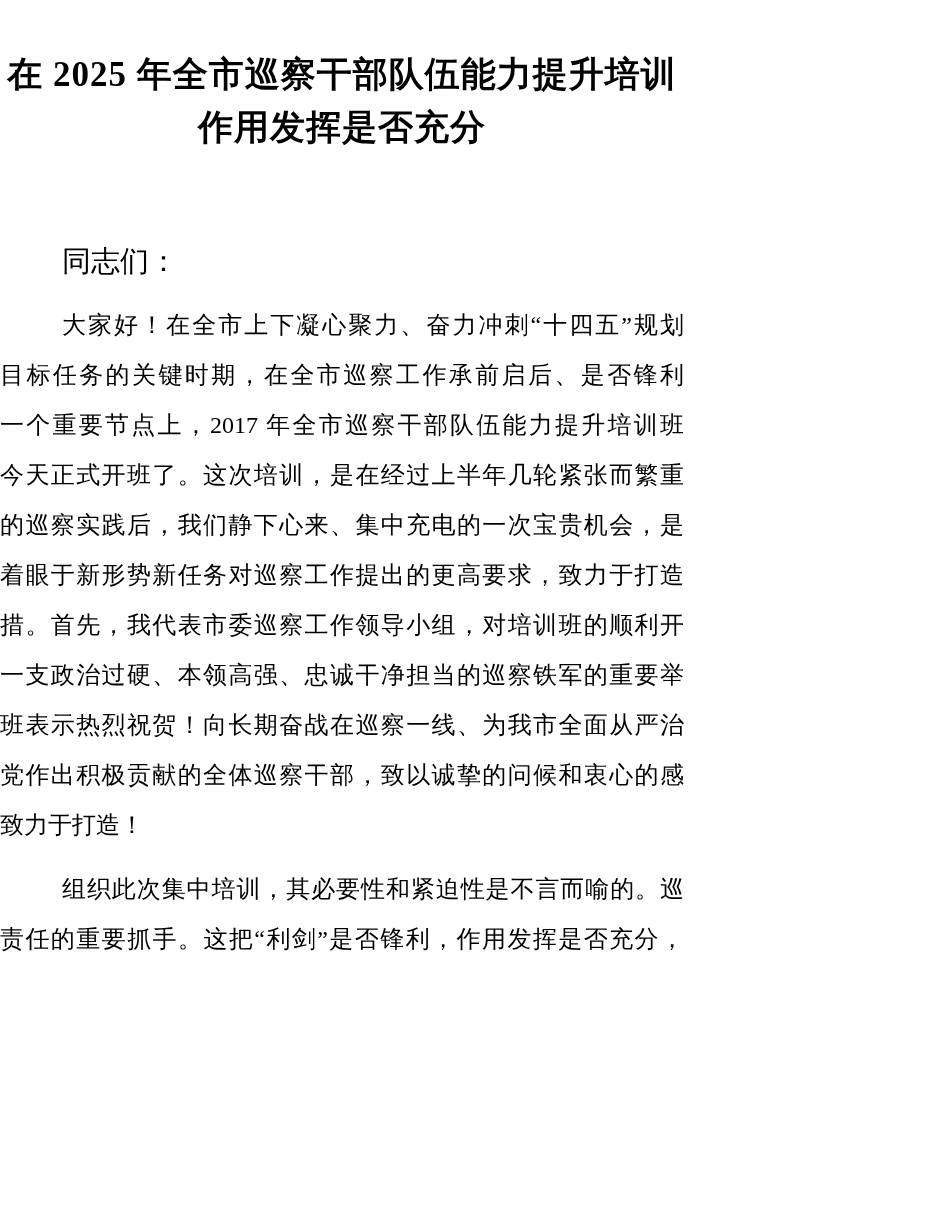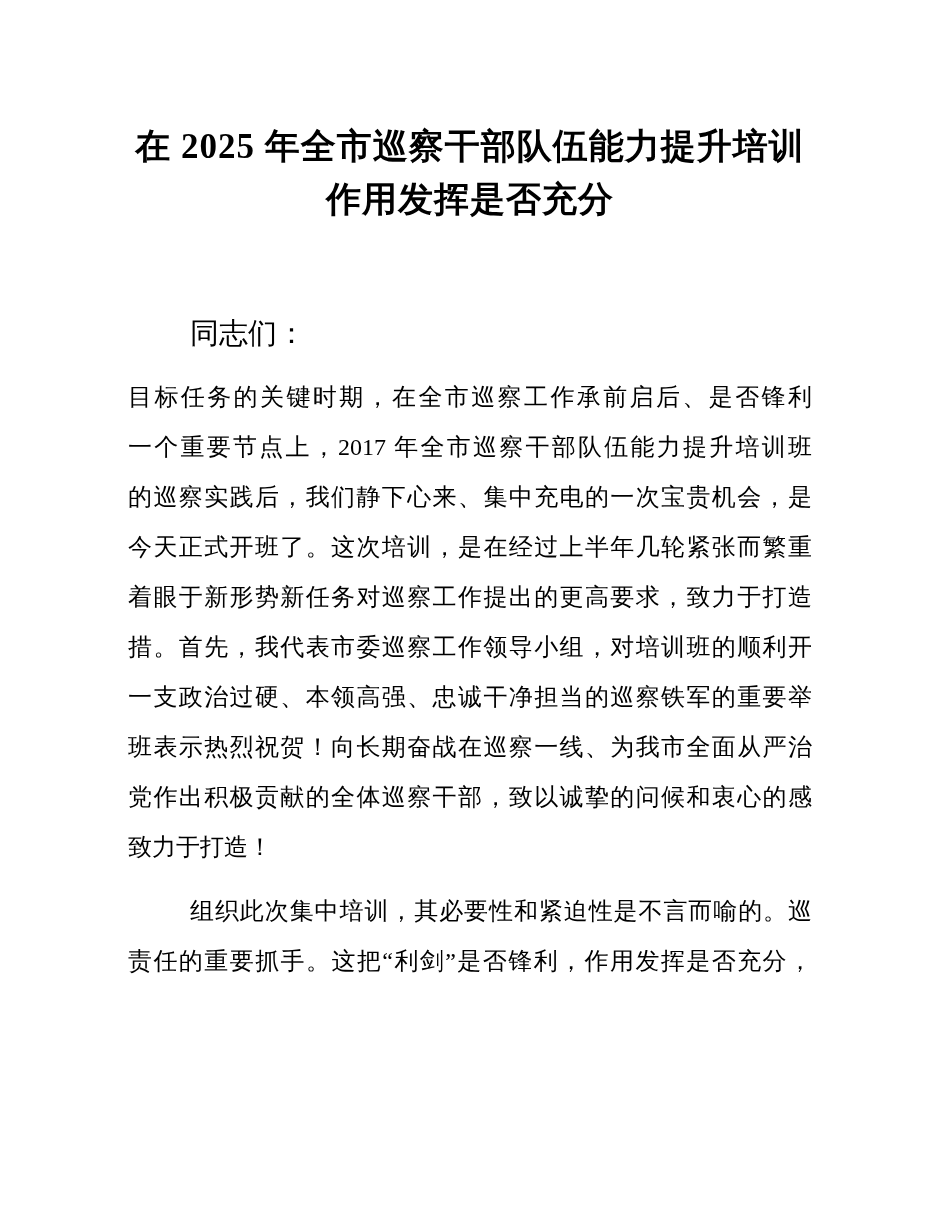--- a/index.html
+++ b/index.html
@@ -10,23 +10,22 @@
   .page {
     position: relative;
     width: 950px;
     height: 1230px;
     background: #ffffff;
     color: #000000;
     font-family: "Liberation Serif", "DejaVu Serif", serif;
     overflow: hidden;
   }
   .content {
-    margin-left: 128px;
     width: 684px;
-    padding-top: 120px;
+    padding-top: 48px;
   }
   .doc-title {
     margin: 0;
     padding: 0;
     font-size: 35px;
     font-weight: bold;
     line-height: 53px;
     text-align: center;
     letter-spacing: 1px;
   }
@@ -59,24 +58,25 @@
   <div class="content">
 
     <h1 class="doc-title">
       <div class="title-line">在 2025 年全市巡察干部队伍能力提升培训</div>
       <div class="title-line">作用发挥是否充分</div>
     </h1>
 
     <p class="salutation">同志们：</p>
 
     <div class="paragraph">
+      <div class="line first">大家好！在全市上下凝心聚力、奋力冲刺“十四五”规划</div>
       <div class="line">目标任务的关键时期，在全市巡察工作承前启后、是否锋利</div>
       <div class="line">一个重要节点上，2017 年全市巡察干部队伍能力提升培训班</div>
+      <div class="line">今天正式开班了。这次培训，是在经过上半年几轮紧张而繁重</div>
       <div class="line">的巡察实践后，我们静下心来、集中充电的一次宝贵机会，是</div>
-      <div class="line">今天正式开班了。这次培训，是在经过上半年几轮紧张而繁重</div>
       <div class="line">着眼于新形势新任务对巡察工作提出的更高要求，致力于打造</div>
       <div class="line">措。首先，我代表市委巡察工作领导小组，对培训班的顺利开</div>
       <div class="line">一支政治过硬、本领高强、忠诚干净担当的巡察铁军的重要举</div>
       <div class="line">班表示热烈祝贺！向长期奋战在巡察一线、为我市全面从严治</div>
       <div class="line">党作出积极贡献的全体巡察干部，致以诚挚的问候和衷心的感</div>
       <div class="line last">致力于打造！</div>
     </div>
 
     <div class="paragraph">
       <div class="line first">组织此次集中培训，其必要性和紧迫性是不言而喻的。巡</div>

